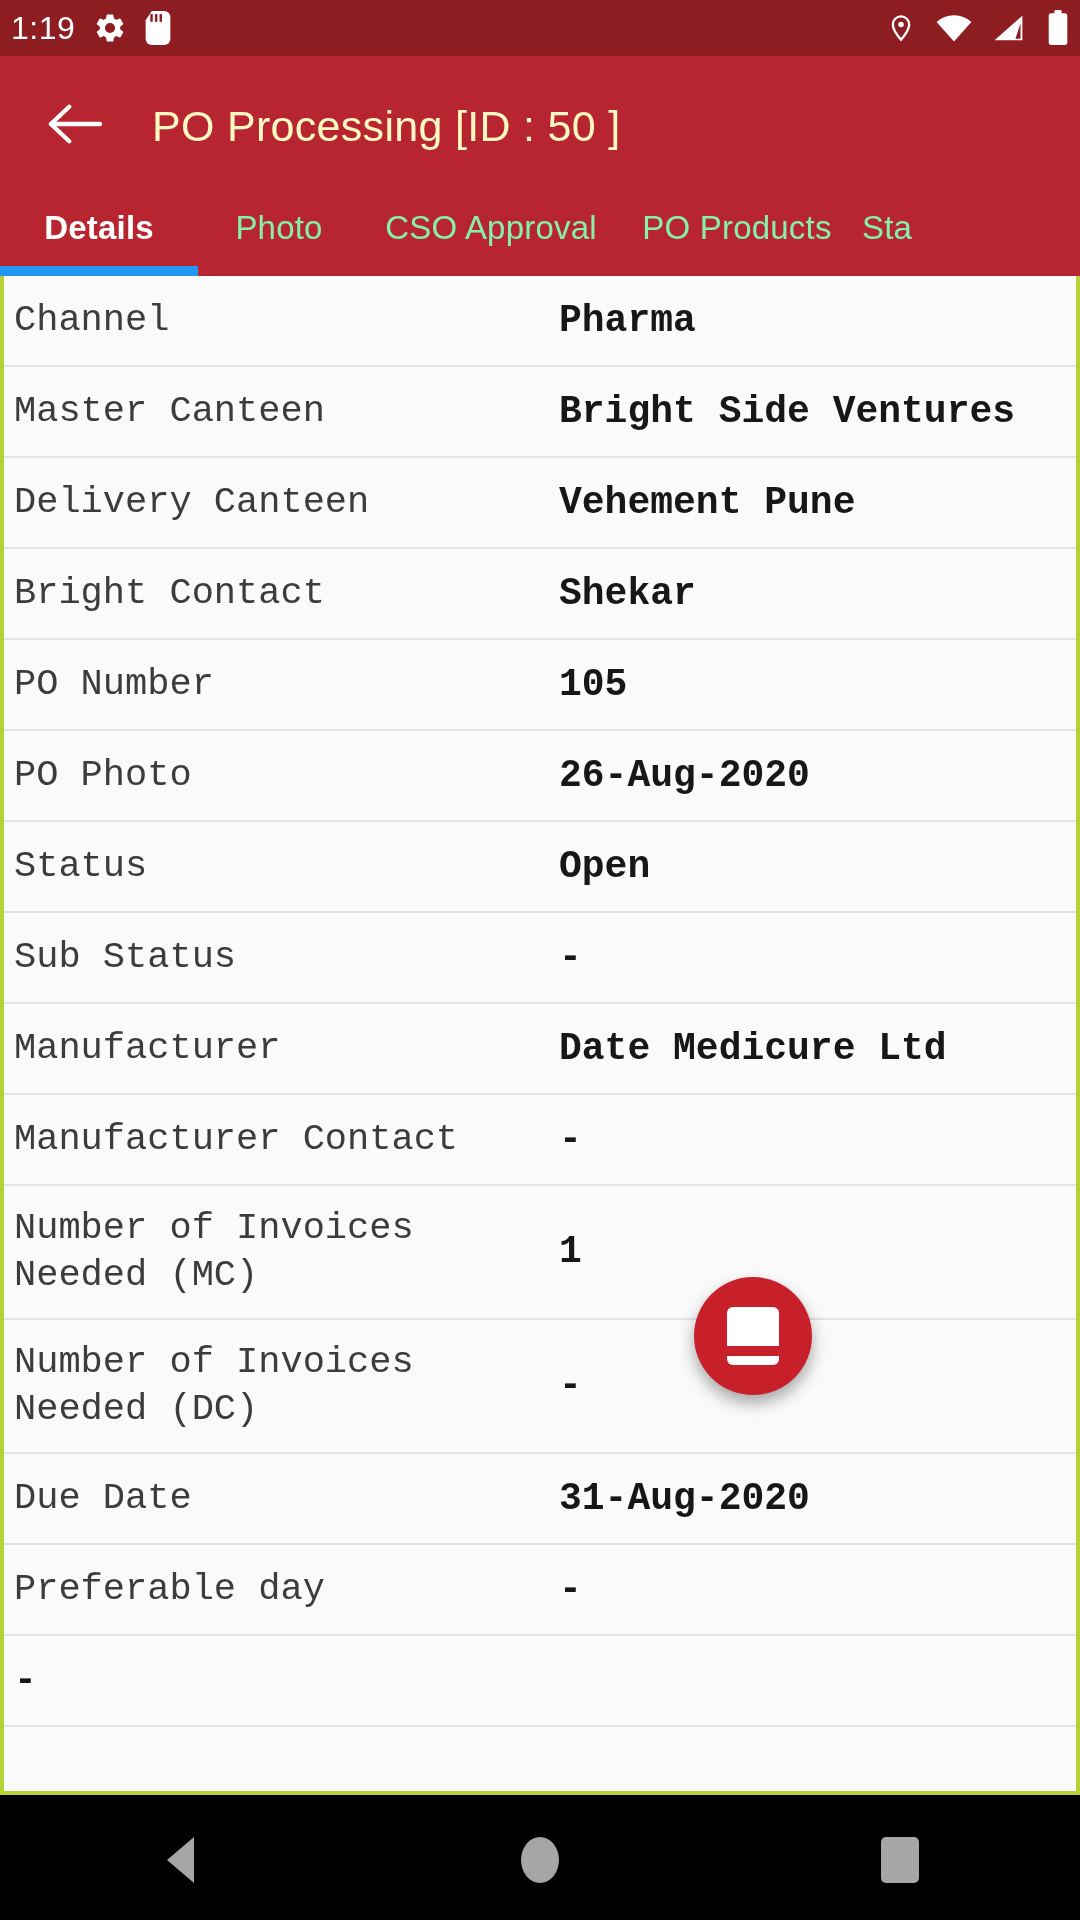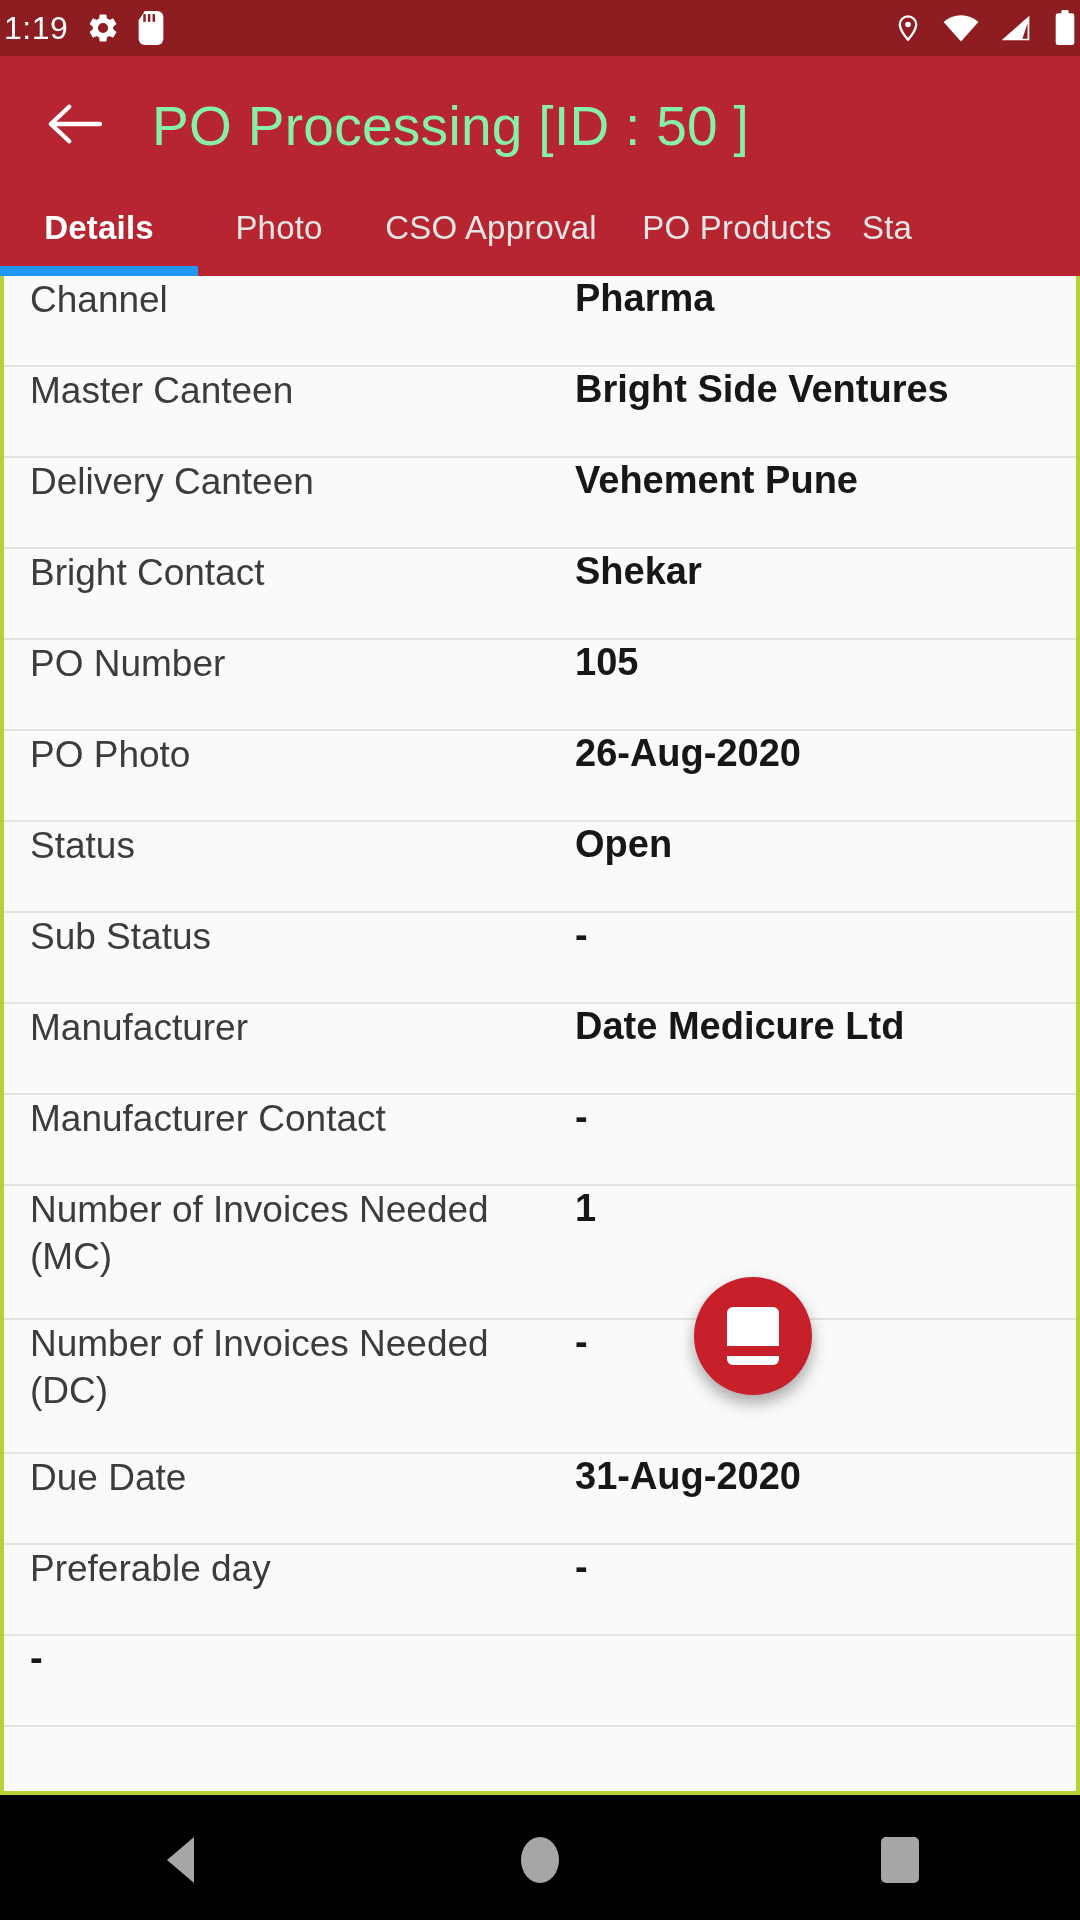--- a/index.html
+++ b/index.html
@@ -15,21 +15,21 @@
     background:#000;
     overflow:hidden;
   }
 
   
   #status-bar {
     position:absolute; top:0; left:0;
     width:1080px; height:56px;
     background:#8e1d22;
     display:flex; align-items:center;
-    padding:0 4px;
+    padding:0 11px;
     color:#fff;
   }
   #status-left { display:flex; align-items:center; gap:18px; }
   #status-right { margin-left:auto; display:flex; align-items:center; gap:20px; }
   .status-time { font-size:32px; letter-spacing:0.5px; font-weight:400; }
   .sb-icon { display:flex; align-items:center; justify-content:center; }
 
   
   #app-bar {
     position:absolute; top:56px; left:0;
@@ -42,43 +42,43 @@
     display:flex; align-items:center;
     padding-left:42px;
   }
   #back-button {
     width:66px; height:66px;
     display:flex; align-items:center; justify-content:center;
     flex:0 0 auto;
     cursor:pointer;
   }
   #app-title {
-    color:#86efac;
-    font-size:55px;
+    color:#fef9c3;
+    font-size:43px;
     font-weight:400;
     margin-left:44px;
     white-space:nowrap;
     letter-spacing:0.3px;
   }
 
   
   #tab-strip {
     position:absolute;
     left:0; top:140px;
     width:1080px; height:80px;
     display:flex; align-items:flex-start;
     white-space:nowrap;
   }
   .tab {
     display:inline-flex;
     align-items:center;
     justify-content:center;
     height:64px;
     font-size:33px;
-    color:#e5e5e5;
+    color:#86efac;
     padding:0 0px;
     letter-spacing:0.2px;
     flex:0 0 auto;
     cursor:pointer;
   }
   .tab.active { color:#ffffff; font-weight:700;text-align:right; }
   #tab-0 { width:198px; }
   #tab-1 { width:162px; }
   #tab-2 { width:230px; }
   #tab-3 { width:262px; }
@@ -96,25 +96,26 @@
     top:276px; left:0;
     width:1080px; height:1519px;
     background:#fafafa;
     border-left:4px solid #b5d334;
     border-right:4px solid #b5d334;
     border-bottom:4px solid #b5d334;
     overflow:hidden;
   }
   .detail-row {
     display:flex;
-    align-items:flex-start;
+    align-items:center;
     width:100%;
     border-bottom:2px solid #e2e2e2;
-    padding:0 26px 0 26px;
+    padding:0 26px 0 10px;
     background:#fafafa;
+    font-family:Liberation Mono, monospace;
   }
   .detail-row.single { height:91px; }
   .detail-row.double { height:134px; }
   .row-label {
     flex:0 0 545px;
     font-size:37px;
     color:#3c3c3c;
     font-weight:400;
     line-height:1.28;
   }

